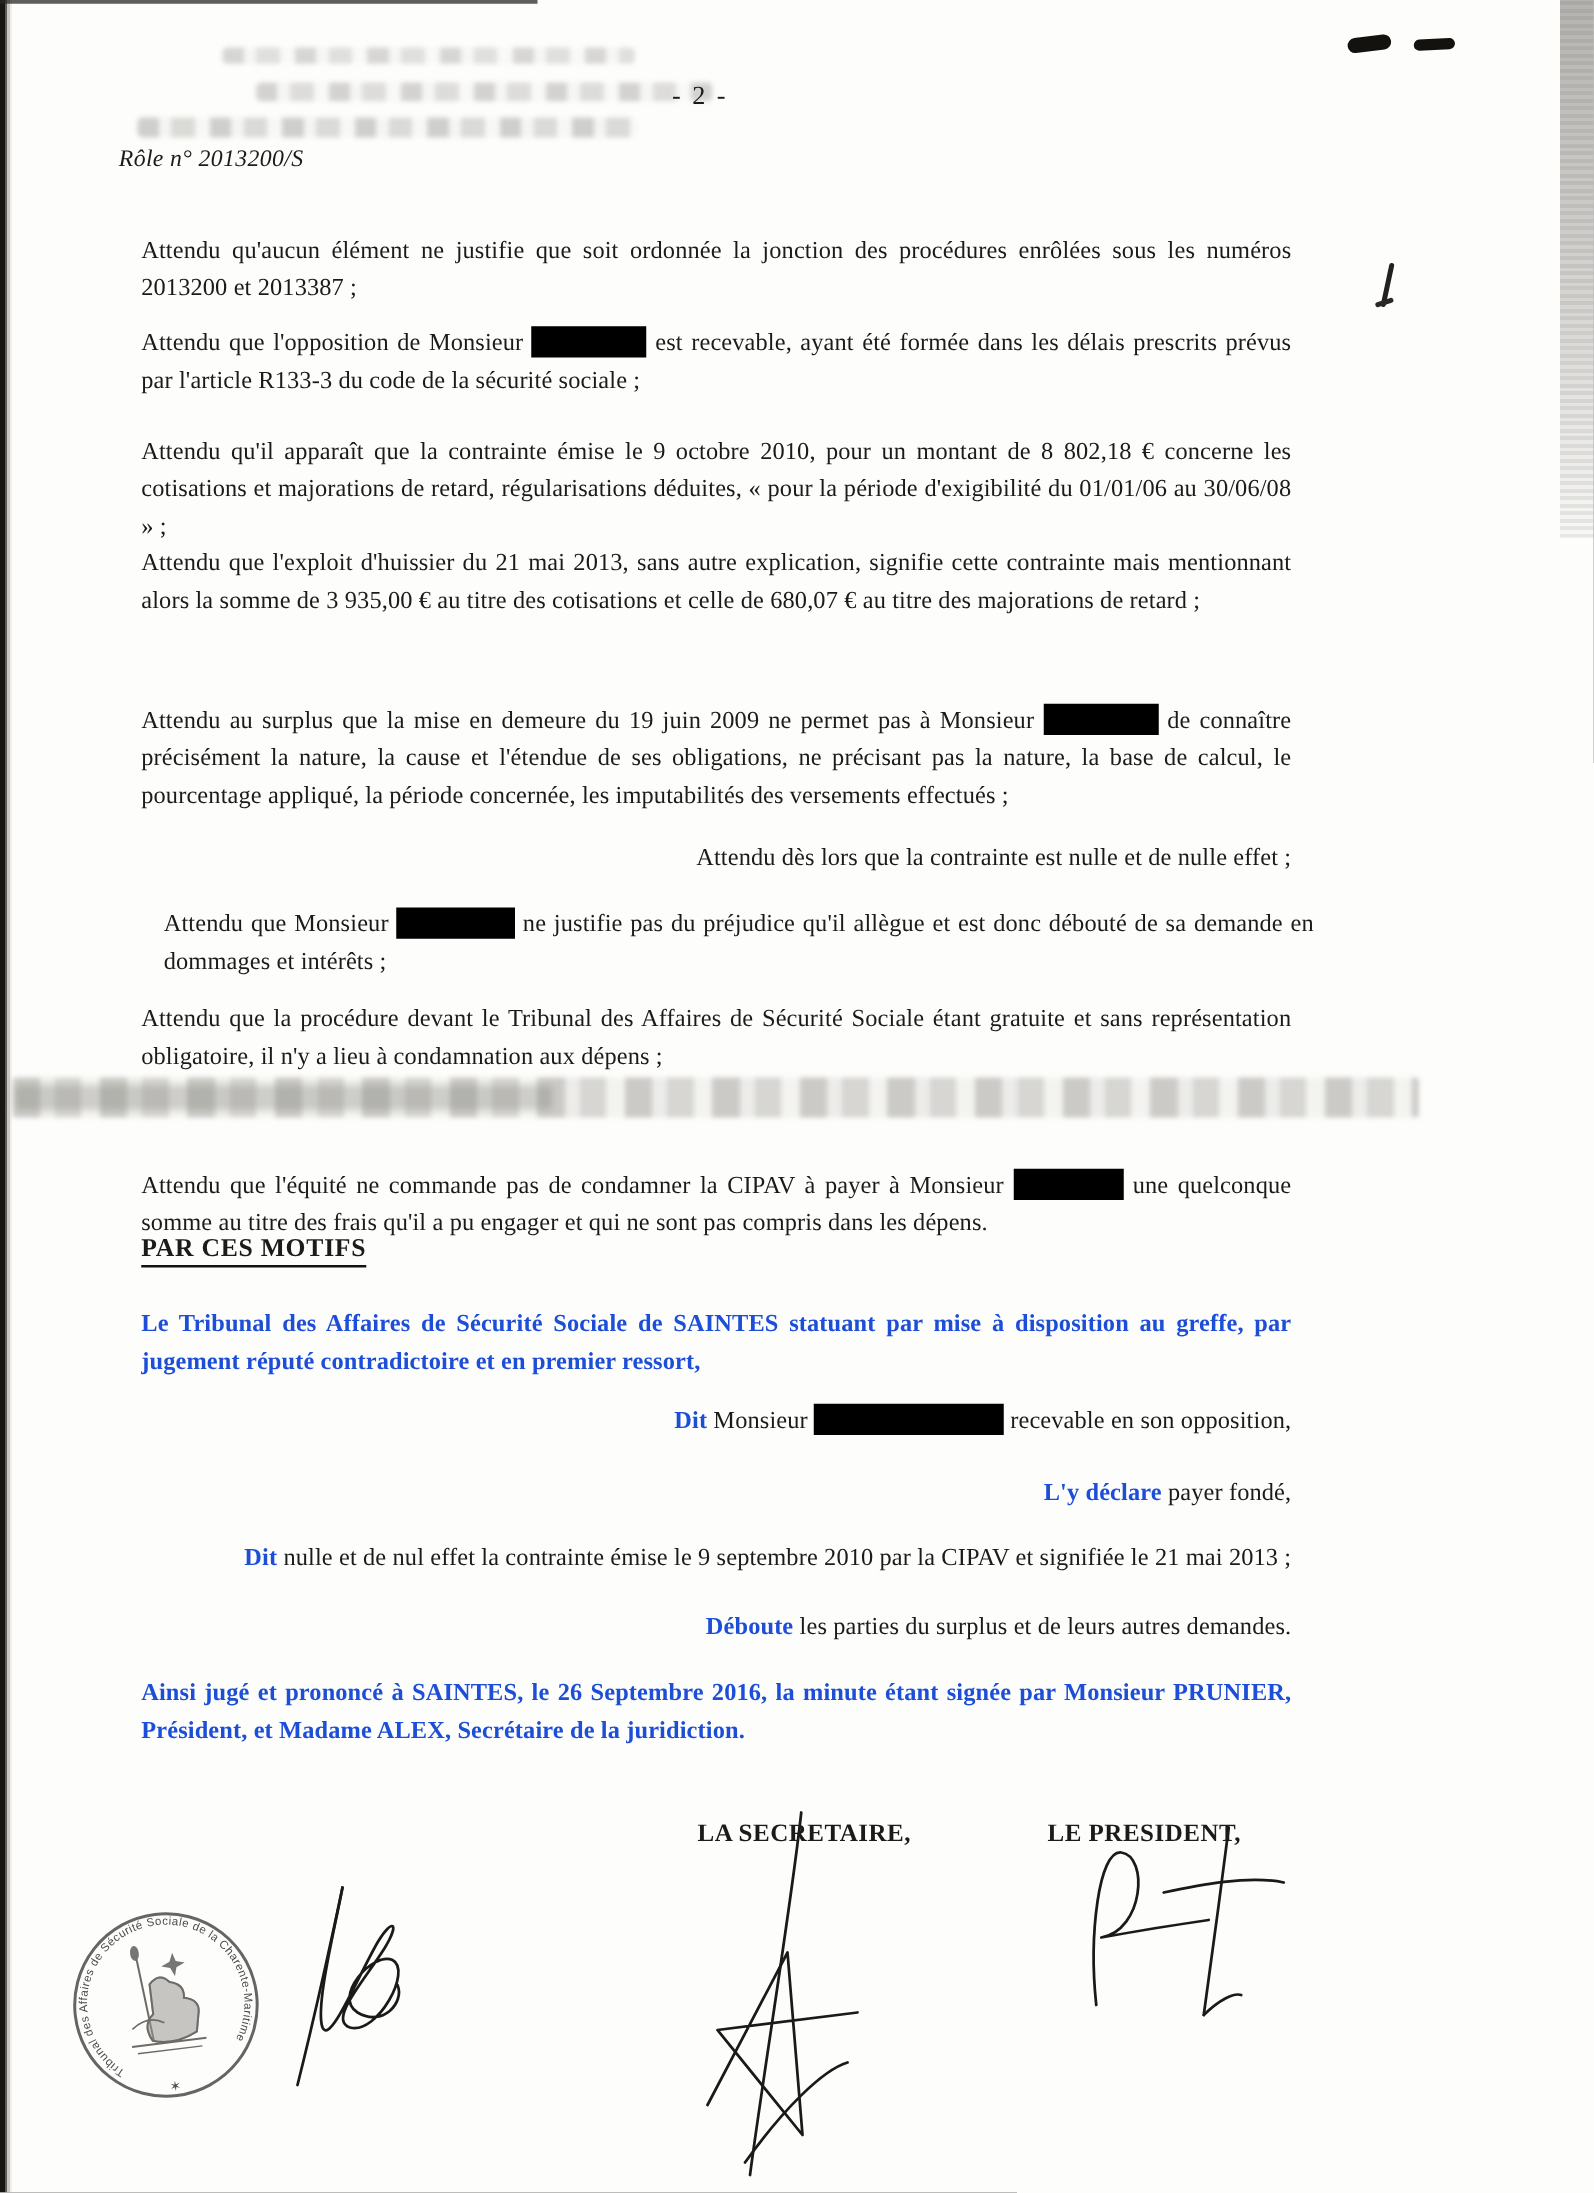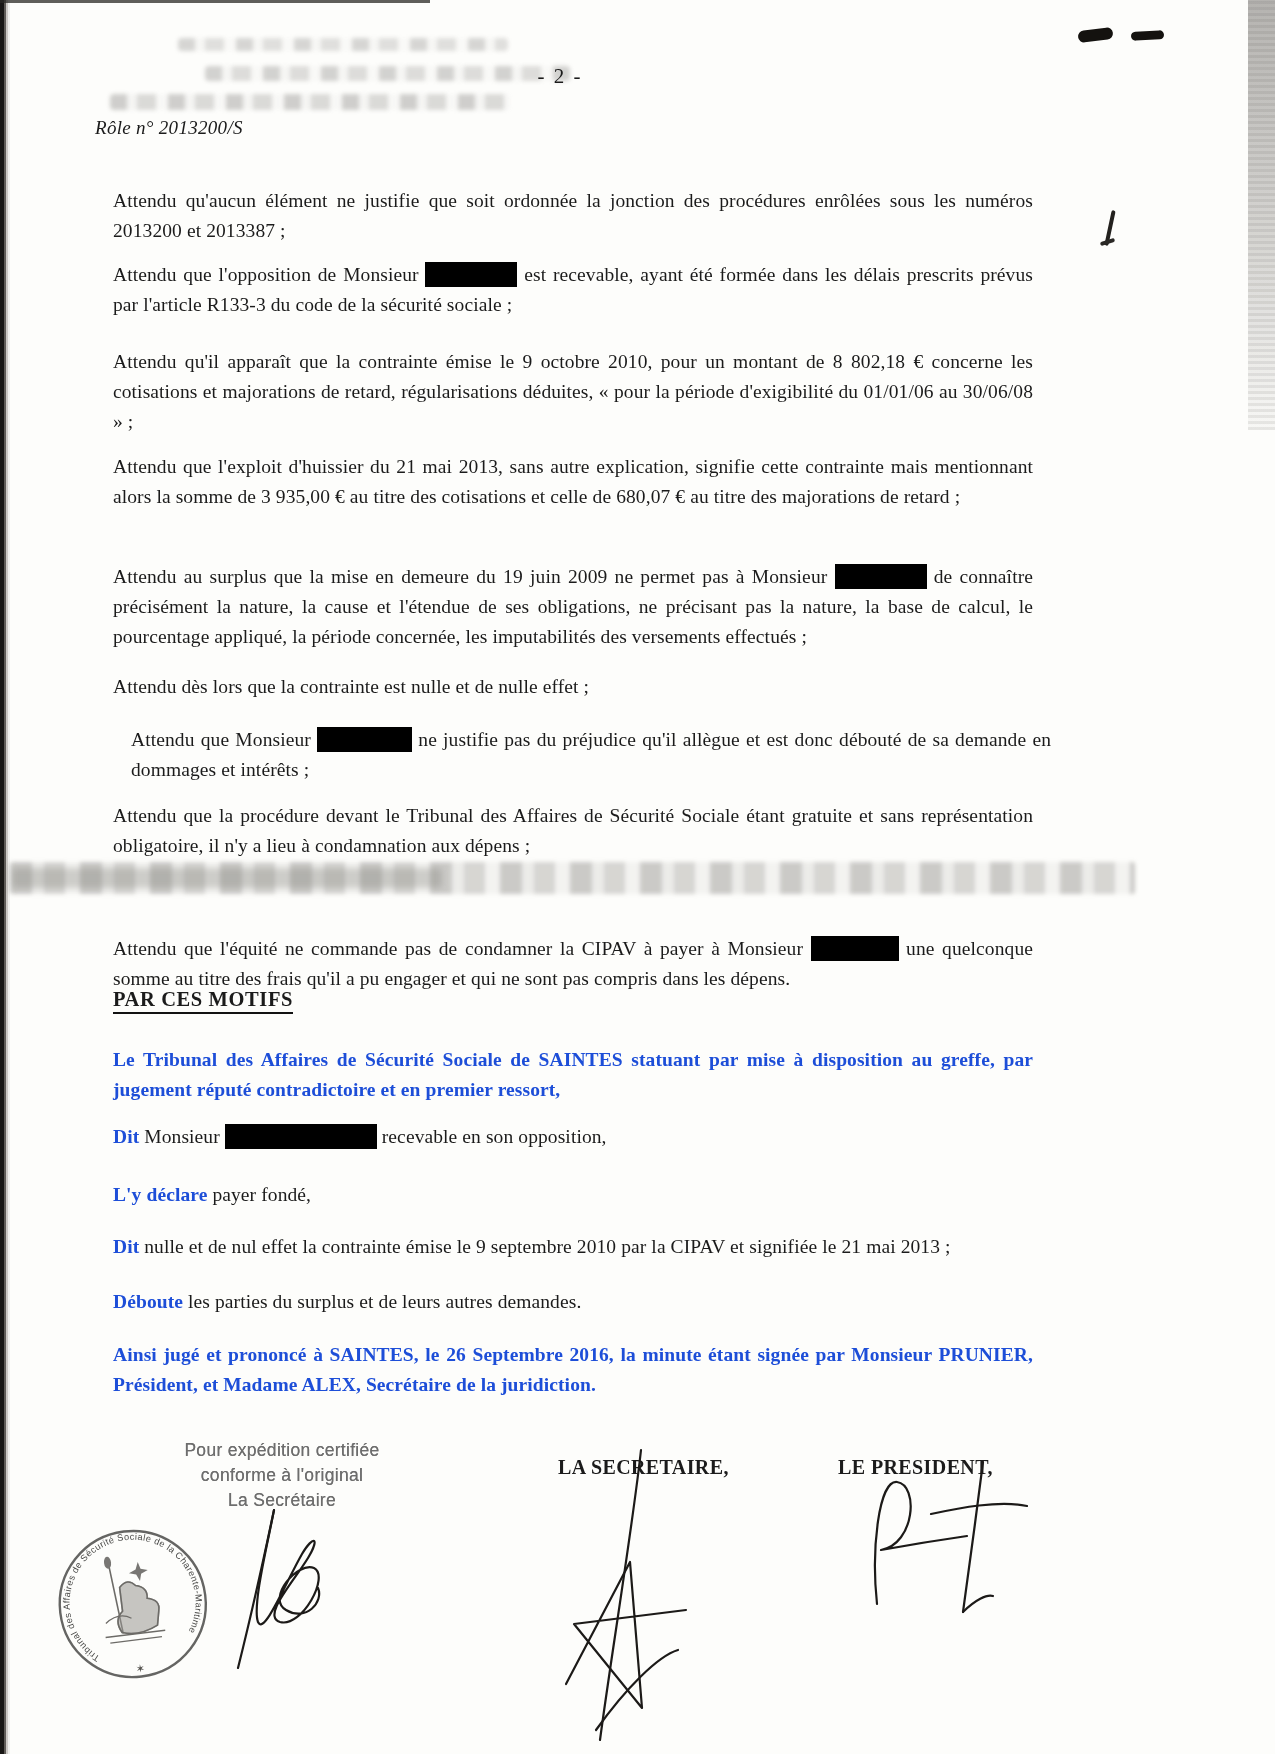--- a/index.html
+++ b/index.html
@@ -44,21 +44,21 @@
   }
   .pen-tick{position:absolute;left:1108px;top:210px;width:4px;height:36px;background:#23211e;border-radius:2px;transform:rotate(12deg);}
   .pen-tick2{position:absolute;left:1100px;top:240px;width:15px;height:4px;background:#2a2825;border-radius:2px;transform:rotate(-18deg);}
   
   .pagenum{position:absolute;left:0;top:64px;width:1120px;text-align:center;font-size:21px;letter-spacing:2px;}
   .role{position:absolute;left:95px;top:117px;font-style:italic;font-size:19px;letter-spacing:.3px;}
   .para{
     position:absolute;left:113px;width:920px;margin:0;z-index:2;
     font-size:19.5px;line-height:30px;text-align:justify;letter-spacing:.1px;
   }
-  .para.single{text-align:left;}
+  .para.single{text-align:right;}
   .para .b{font-weight:bold;color:#1d4ed8;}
   .redact{display:inline-block;height:25px;background:#000;vertical-align:-6px;}
   .motifs-heading{
     position:absolute;left:113px;top:988px;z-index:2;
     font-weight:bold;font-size:20.5px;letter-spacing:.6px;
     border-bottom:2.5px solid #121212;padding-bottom:1px;font-family:Liberation Serif, serif;
   }
   
   .stamp-text{
     position:absolute;left:148px;top:1438px;width:268px;z-index:3;
@@ -91,41 +91,36 @@
   <div class="pen-tick"></div>
   <div class="pen-tick2"></div>
 
   <div class="pagenum">- 2 -</div>
   <div class="role">Rôle  n° 2013200/S</div>
 
   <div>
       <p class="para" style="top: 166px; margin-top: 20px;"><span>Attendu qu'aucun élément ne justifie que soit ordonnée la jonction des procédures enrôlées sous les numéros 2013200 et 2013387 ;</span></p>
       <p class="para" style="top: 260px;"><span>Attendu que l'opposition de Monsieur </span><span class="redact" style="width: 92px;"></span><span> est recevable, ayant été formée dans les délais prescrits prévus  par l'article R133-3 du code de la sécurité sociale ;</span></p>
       <p class="para" style="top: 347px;"><span>Attendu qu'il apparaît que la contrainte émise le 9 octobre 2010, pour un montant de 8 802,18 € concerne les cotisations et majorations de retard, régularisations déduites, « pour la période d'exigibilité du 01/01/06 au 30/06/08 » ;</span></p>
-      <p class="para" style="top: 452px;"><span>Attendu que l'exploit d'huissier du 21 mai 2013, sans autre explication, signifie cette contrainte mais mentionnant alors la somme de 3 935,00 € au titre des cotisations et celle de 680,07 € au titre des majorations de retard ;</span></p>
+      <p class="para" style="top: 436px;"><span>Attendu que l'exploit d'huissier du 21 mai 2013, sans autre explication, signifie cette contrainte mais mentionnant alors la somme de 3 935,00 € au titre des cotisations et celle de 680,07 € au titre des majorations de retard ;</span></p>
       <p class="para" style="top: 562px;"><span>Attendu au surplus que la mise en demeure du 19 juin 2009 ne permet pas à Monsieur </span><span class="redact" style="width: 92px;"></span><span> de connaître précisément la nature, la cause et l'étendue de ses obligations, ne précisant pas la nature, la base de calcul, le pourcentage appliqué, la période concernée, les imputabilités des versements effectués ;</span></p>
       <p class="para single" style="top: 672px;"><span>Attendu dès lors que la contrainte est nulle et de nulle effet ;</span></p>
       <p class="para" style="top: 725px; margin-left: 18px;"><span>Attendu que Monsieur </span><span class="redact" style="width: 95px;"></span><span> ne justifie pas du préjudice qu'il allègue et est donc débouté de sa demande en dommages et intérêts ;</span></p>
       <p class="para" style="top: 801px;"><span>Attendu que la procédure devant le Tribunal des Affaires de Sécurité Sociale étant gratuite et sans représentation obligatoire, il n'y a lieu à condamnation aux dépens ;</span></p>
       <p class="para" style="top: 934px;"><span>Attendu que l'équité ne commande pas de condamner la CIPAV à payer à Monsieur </span><span class="redact" style="width: 88px;"></span><span> une quelconque somme au titre des frais qu'il a pu engager et qui ne sont pas compris dans les dépens.</span></p>
       <p class="para" style="top: 1045px;"><span class="b">Le Tribunal des Affaires de Sécurité Sociale de SAINTES statuant par mise à disposition au greffe, par jugement réputé contradictoire et en premier ressort,</span></p>
       <p class="para single" style="top: 1122px;"><span class="b">Dit</span><span> Monsieur </span><span class="redact" style="width: 152px;"></span><span> recevable en son opposition,</span></p>
       <p class="para single" style="top: 1180px;"><span class="b">L'y déclare</span><span> payer fondé,</span></p>
       <p class="para single" style="top: 1232px;"><span class="b">Dit</span><span> nulle et de nul effet la contrainte émise le 9 septembre 2010 par la CIPAV et signifiée le 21 mai 2013 ;</span></p>
       <p class="para single" style="top: 1287px;"><span class="b">Déboute</span><span> les parties du surplus et de leurs autres demandes.</span></p>
       <p class="para" style="top: 1340px;"><span class="b">Ainsi jugé et prononcé à SAINTES, le 26 Septembre 2016, la minute étant signée par Monsieur PRUNIER, Président, et Madame ALEX, Secrétaire de la juridiction.</span></p>
     </div>
 
   <div class="motifs-heading">PAR CES MOTIFS</div>
 
-  <div class="stamp-text">
-    <div>Pour expédition certifiée</div>
-    <div>conforme à l'original</div>
-    <div>La Secrétaire</div>
-  </div>
   <div class="sig-label sec">LA SECRETAIRE,</div>
   <div class="sig-label pres">LE PRESIDENT,</div>
 
   <svg class="seal" width="162" height="172" viewBox="0 0 162 172">
     <circle cx="81" cy="84" r="73" fill="none" stroke="#4a4a48" stroke-width="2.4" opacity=".85"></circle>
     <defs>
       <path id="sealArc" d="M 42.2,132.3 A 63,63 0 1 1 119.8,132.3" fill="none"></path>
     </defs>
     <text font-family="Liberation Sans, DejaVu Sans, sans-serif" font-size="9.2" fill="#4c4c4a" letter-spacing=".4">
       <textPath href="#sealArc" startOffset="0">Tribunal des Affaires de Sécurité Sociale de la Charente-Maritime</textPath>

